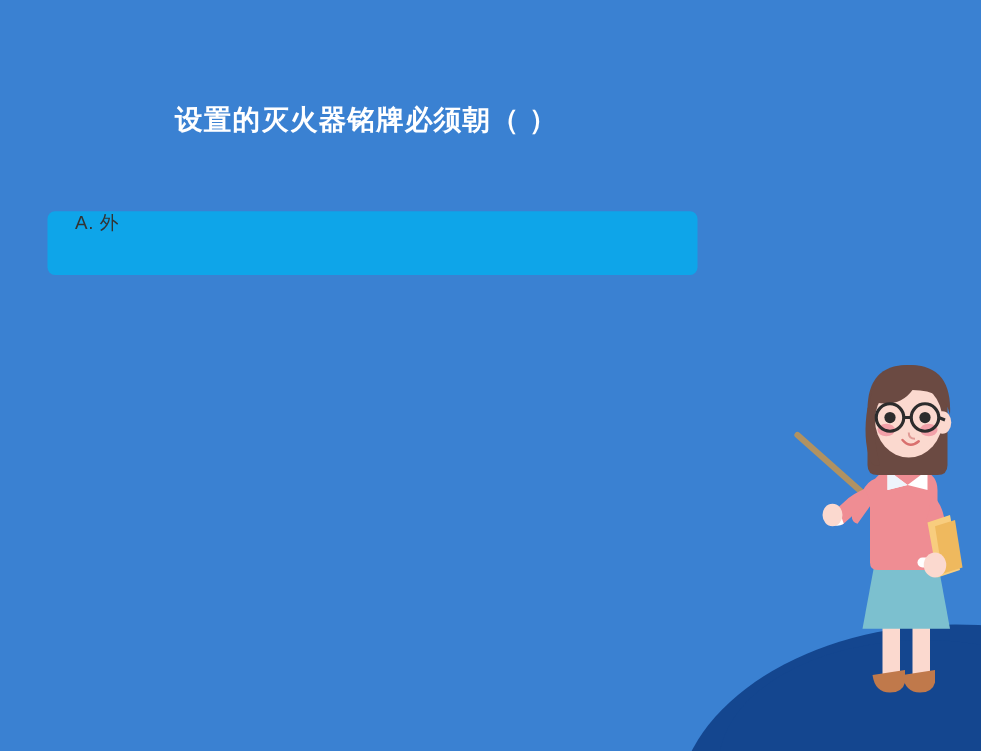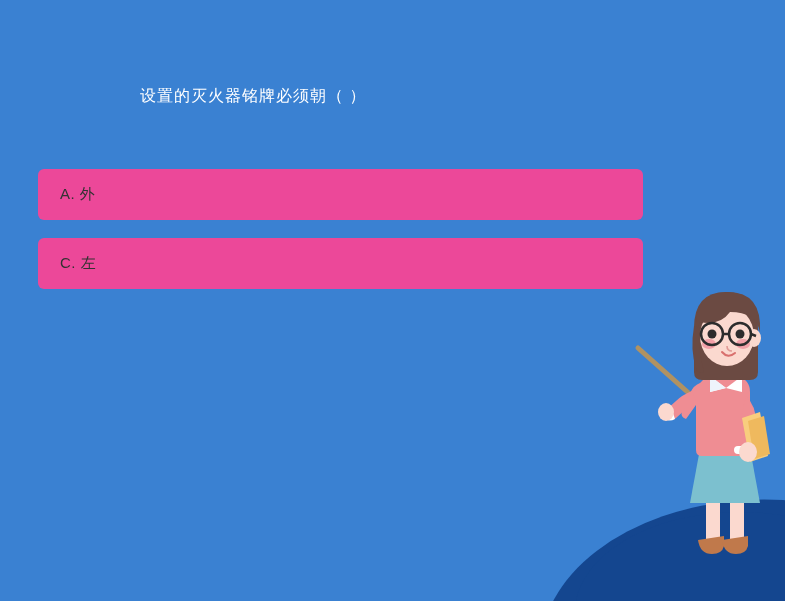--- a/index.html
+++ b/index.html
@@ -39,43 +39,42 @@
     height: 200px;
     background: #14468f;
     border-radius: 50%;
   }
   
   #question-title {
     position: absolute;
     left: 140px;
     top: 80px;
     color: #ffffff;
-    font-size: 16px;
-    font-weight: normal;
+    font-size: 22px;
+    font-weight: bold;
     letter-spacing: 1px;
     line-height: 32px;
     white-space: nowrap;
   }
   
   #options-list {
     position: absolute;
     left: 38px;
     top: 169px;
     width: 520px;
   }
   .option-card {
     position: relative;
-    width: 605px;
+    width: 520px;
     height: 51px;
-    background: #ec4899;
+    background: #0ea5e9;
     border-radius: 6px;
     margin-bottom: 18px;
     box-sizing: border-box;
     display: flex;
-    align-items: center;
     cursor: pointer;
   }
   .option-text {
     margin-left: 22px;
     color: #333333;
     font-size: 15px;
     letter-spacing: 0.5px;
     white-space: nowrap;
   }
   
@@ -97,23 +96,20 @@
 
   <div id="question-title">设置的灭火器铭牌必须朝（ ）</div>
 
   <div id="options-list">
 
     <div class="option-card">
       <span class="option-text">A. 外</span>
     </div>
 
 
-    <div class="option-card">
-      <span class="option-text">C. 左</span>
-    </div>
 
 
   </div>
 
   <div id="teacher-illustration">
     <svg width="160" height="300" viewBox="0 0 160 300" xmlns="http://www.w3.org/2000/svg">
 
       <g>
         <line x1="8" y1="60" x2="62" y2="108" stroke="#b09262" stroke-width="5" stroke-linecap="round"></line>
       </g>

